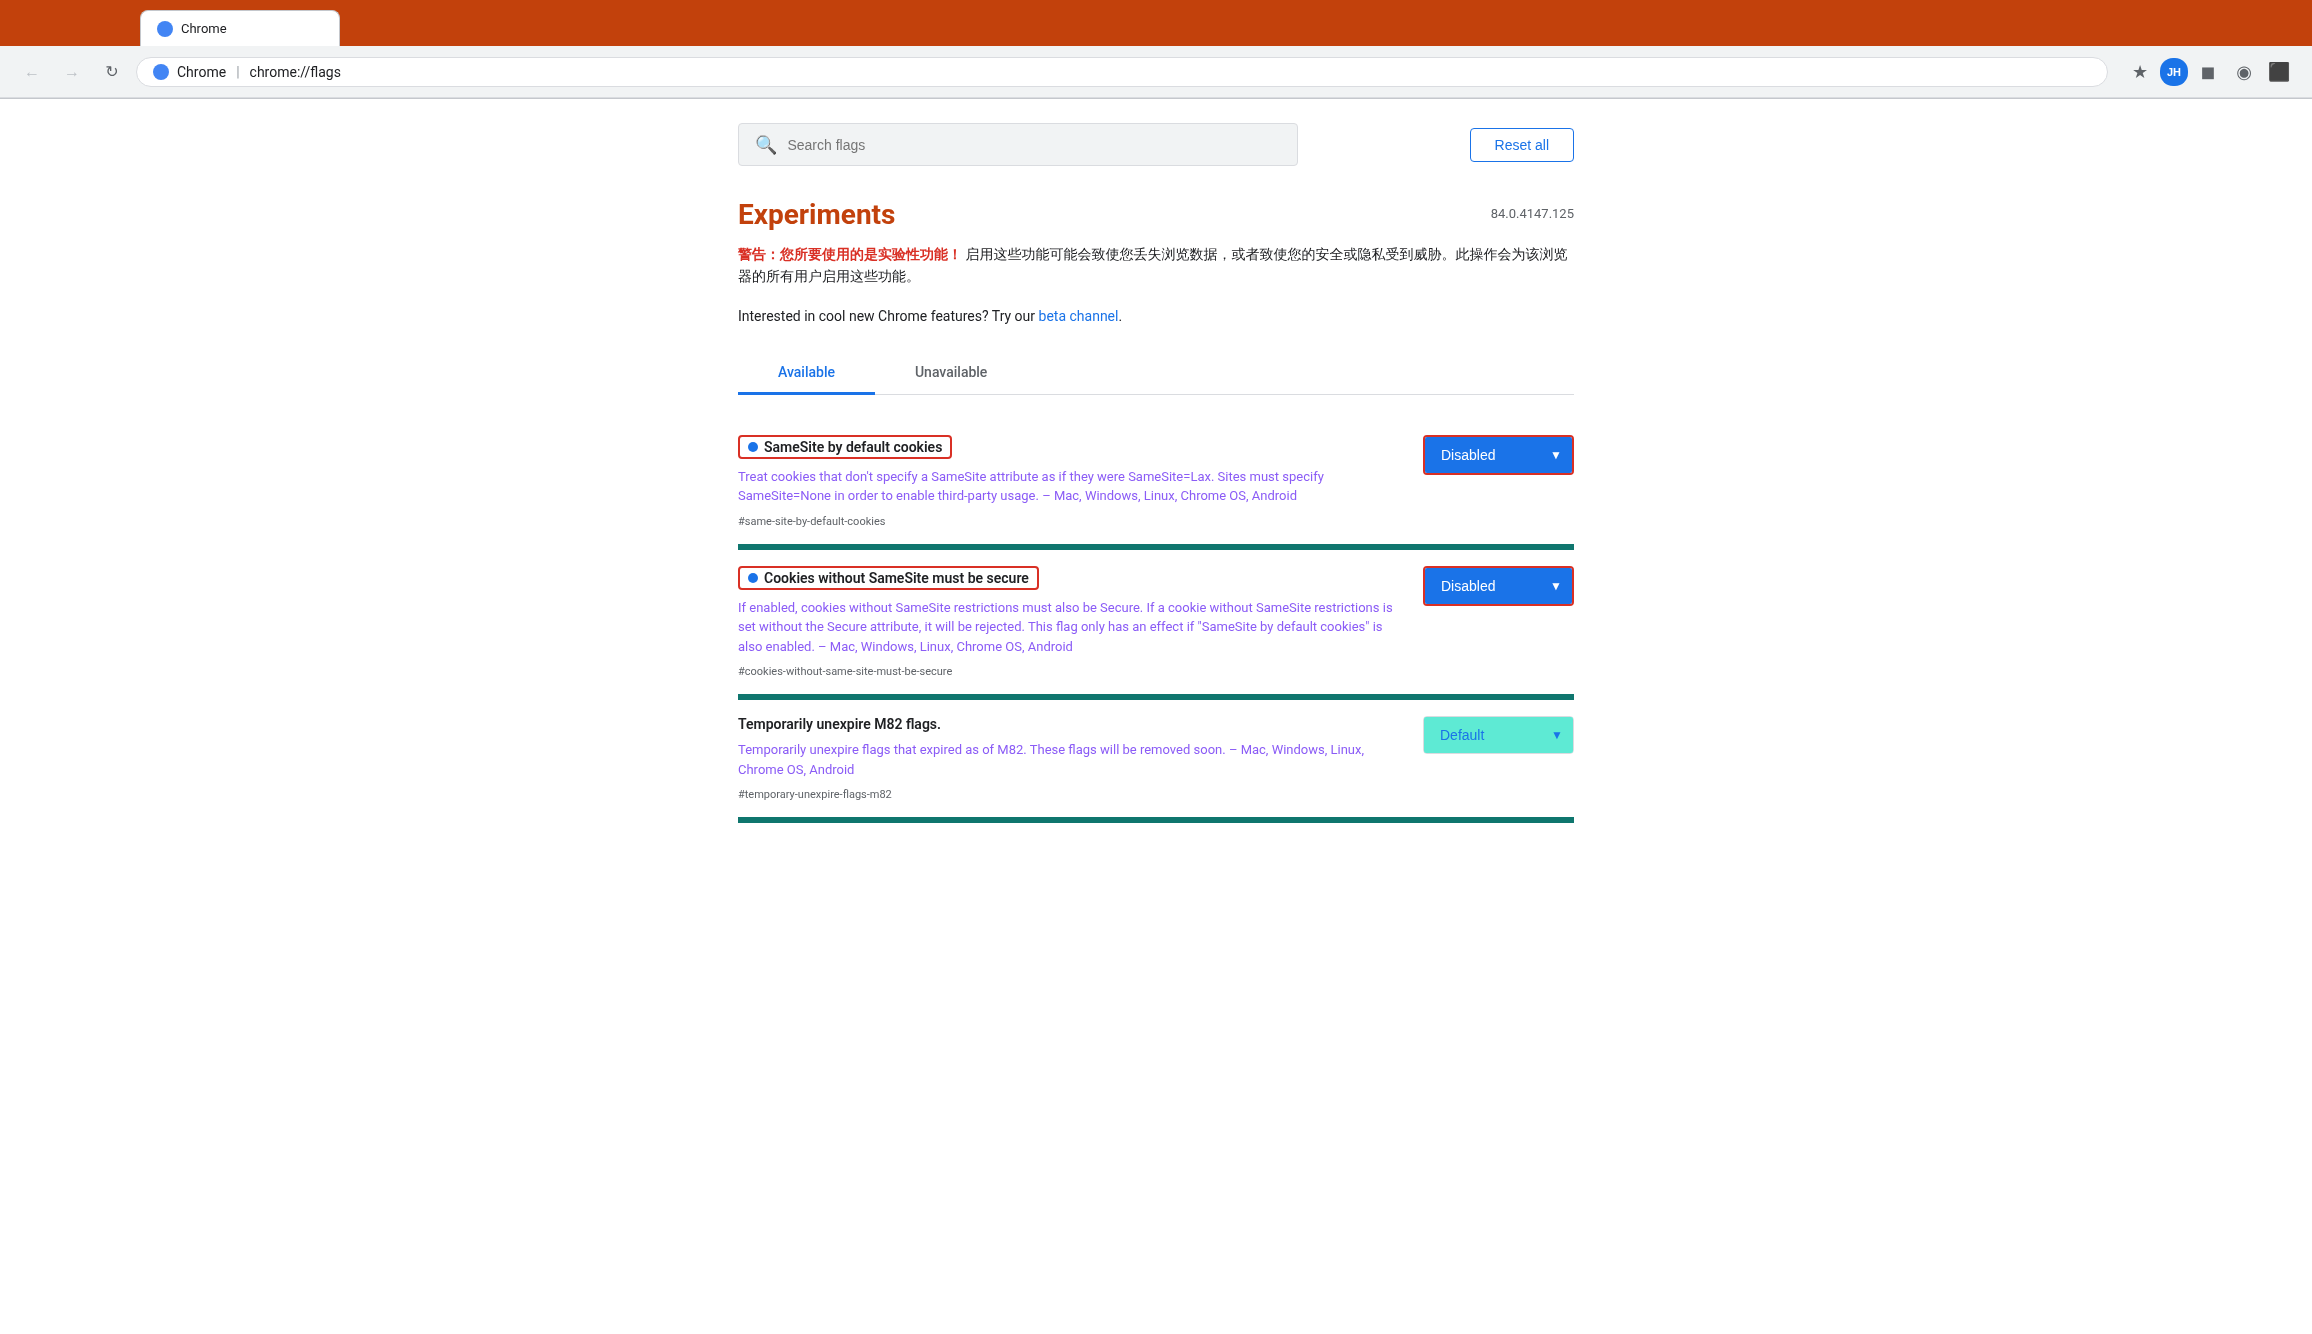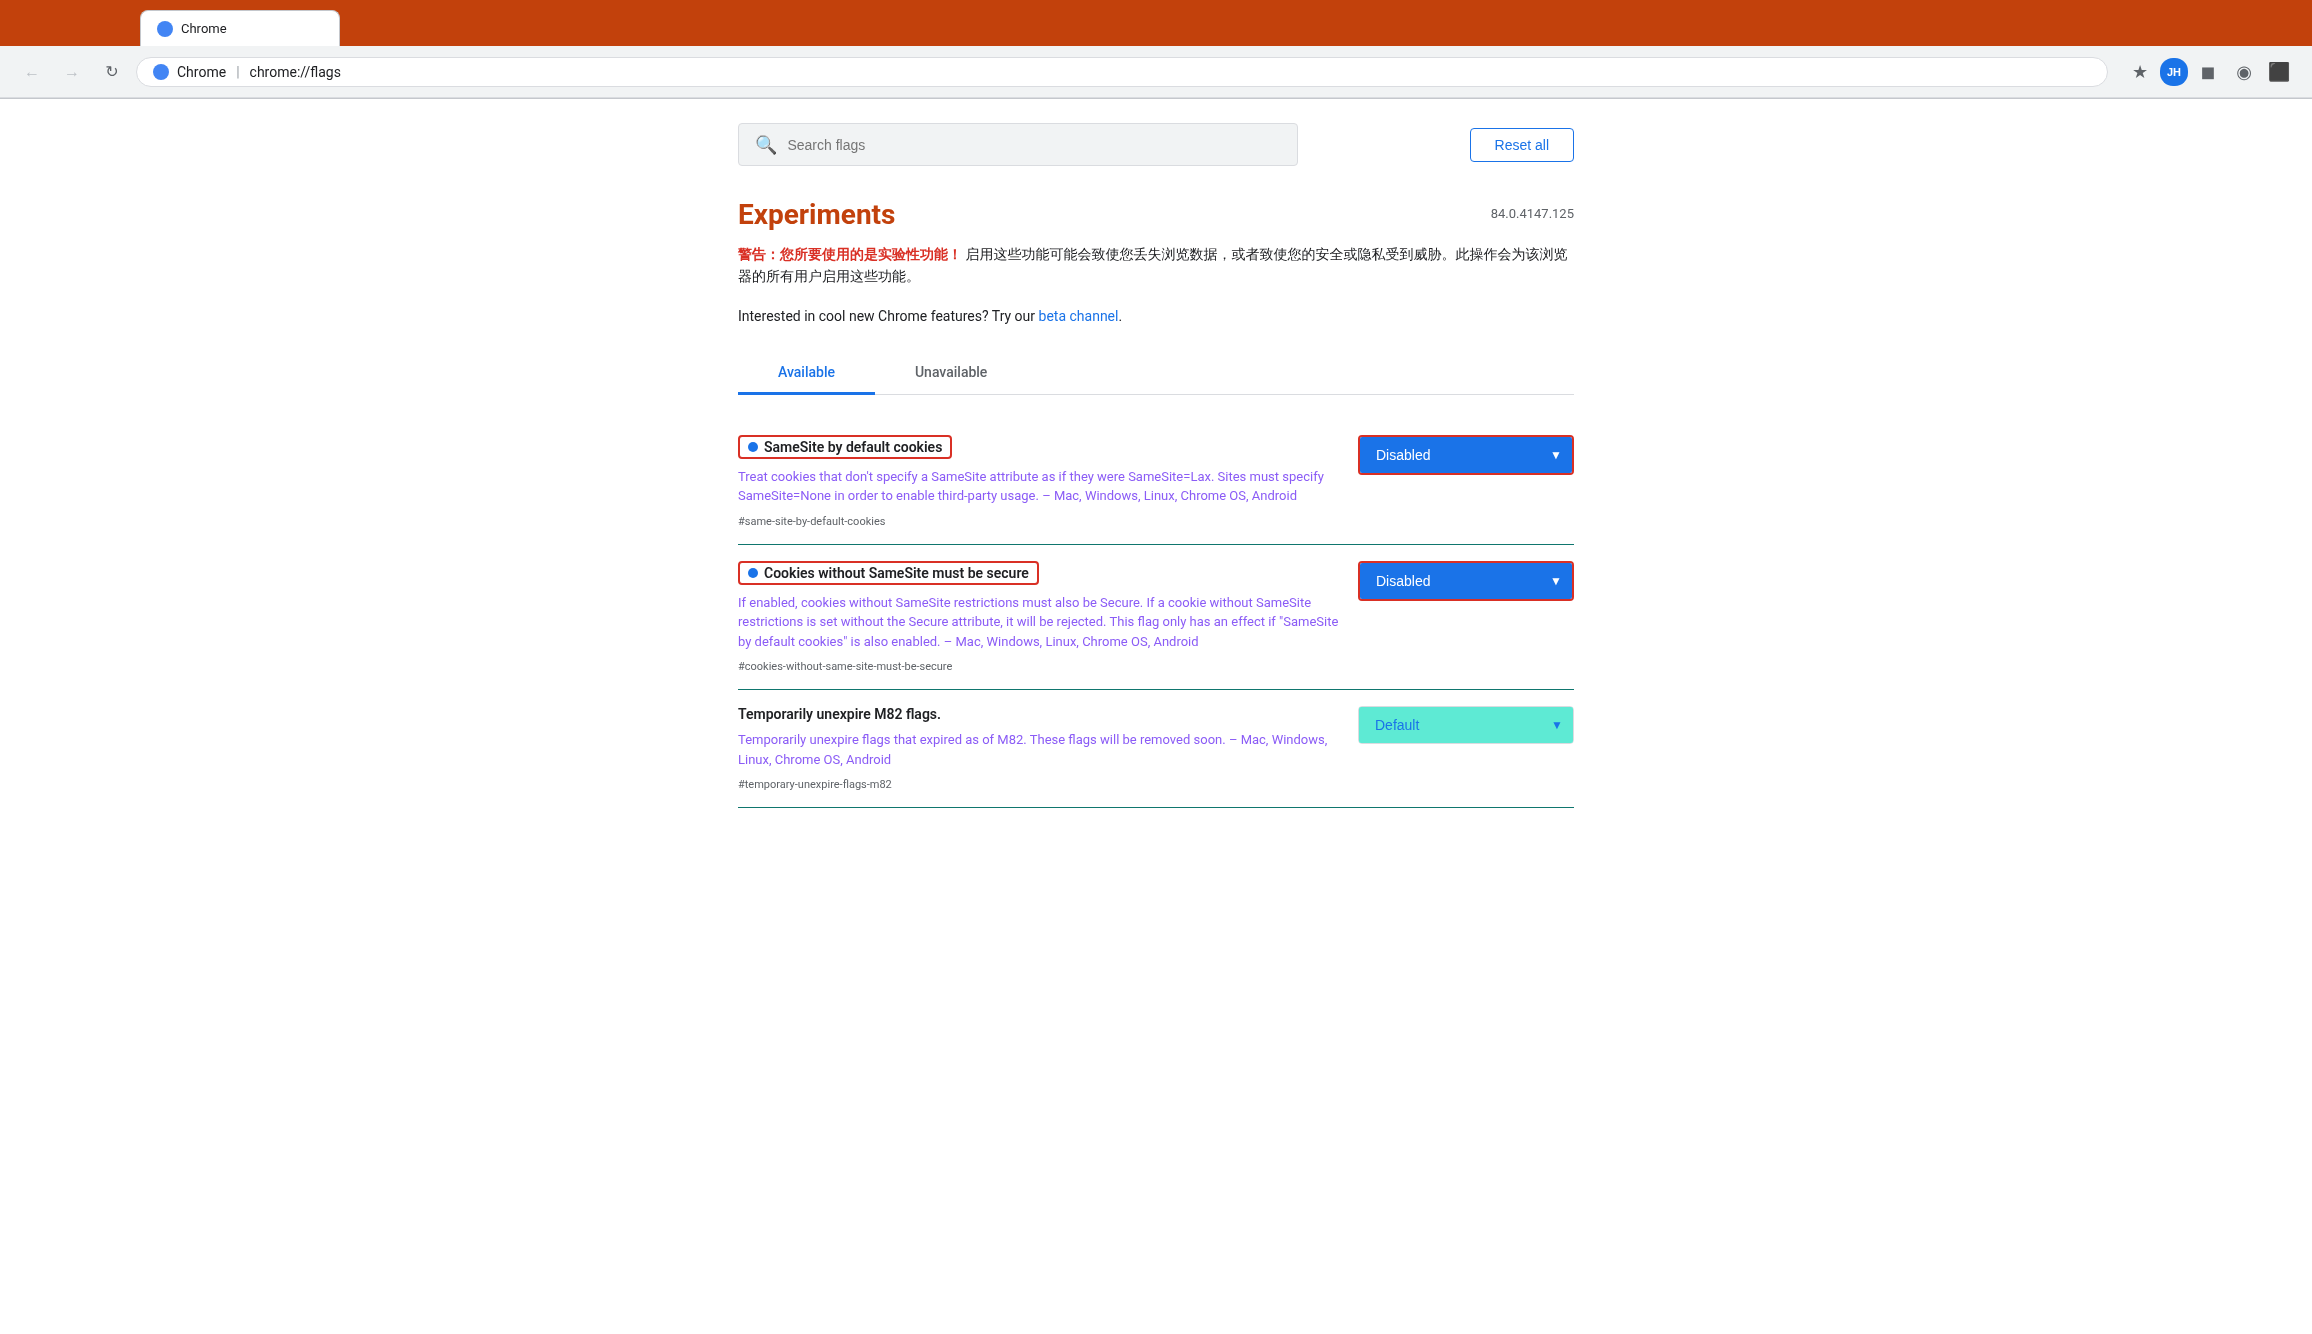--- a/index.html
+++ b/index.html
@@ -222,21 +222,21 @@
       margin-bottom: -1px;
     }
     .tab-item.active {
       color: #1a73e8;
       border-bottom: 3px solid #1a73e8;
     }
 
     
     .flag-item {
       padding: 16px 0;
-      border-bottom: 1px solid #0f766e;
+      border-bottom: 6px solid #0f766e;
       display: flex;
       align-items: flex-start;
       gap: 16px;
     }
     .flag-content {
       flex: 1;
     }
     .flag-title-row {
       display: flex;
       align-items: center;
@@ -272,21 +272,21 @@
     }
     .flag-link {
       font-size: 11px;
       color: #5f6368;
       text-decoration: none;
     }
 
     
     .flag-control {
       flex-shrink: 0;
-      width: 216px;
+      width: 151px;
       text-decoration: underline;
     }
     .select-wrapper {
       position: relative;
       border: 2px solid #d93025;
       border-radius: 4px;
     }
     .select-wrapper.normal-border {
       border: 1px solid #dadce0;
     }

